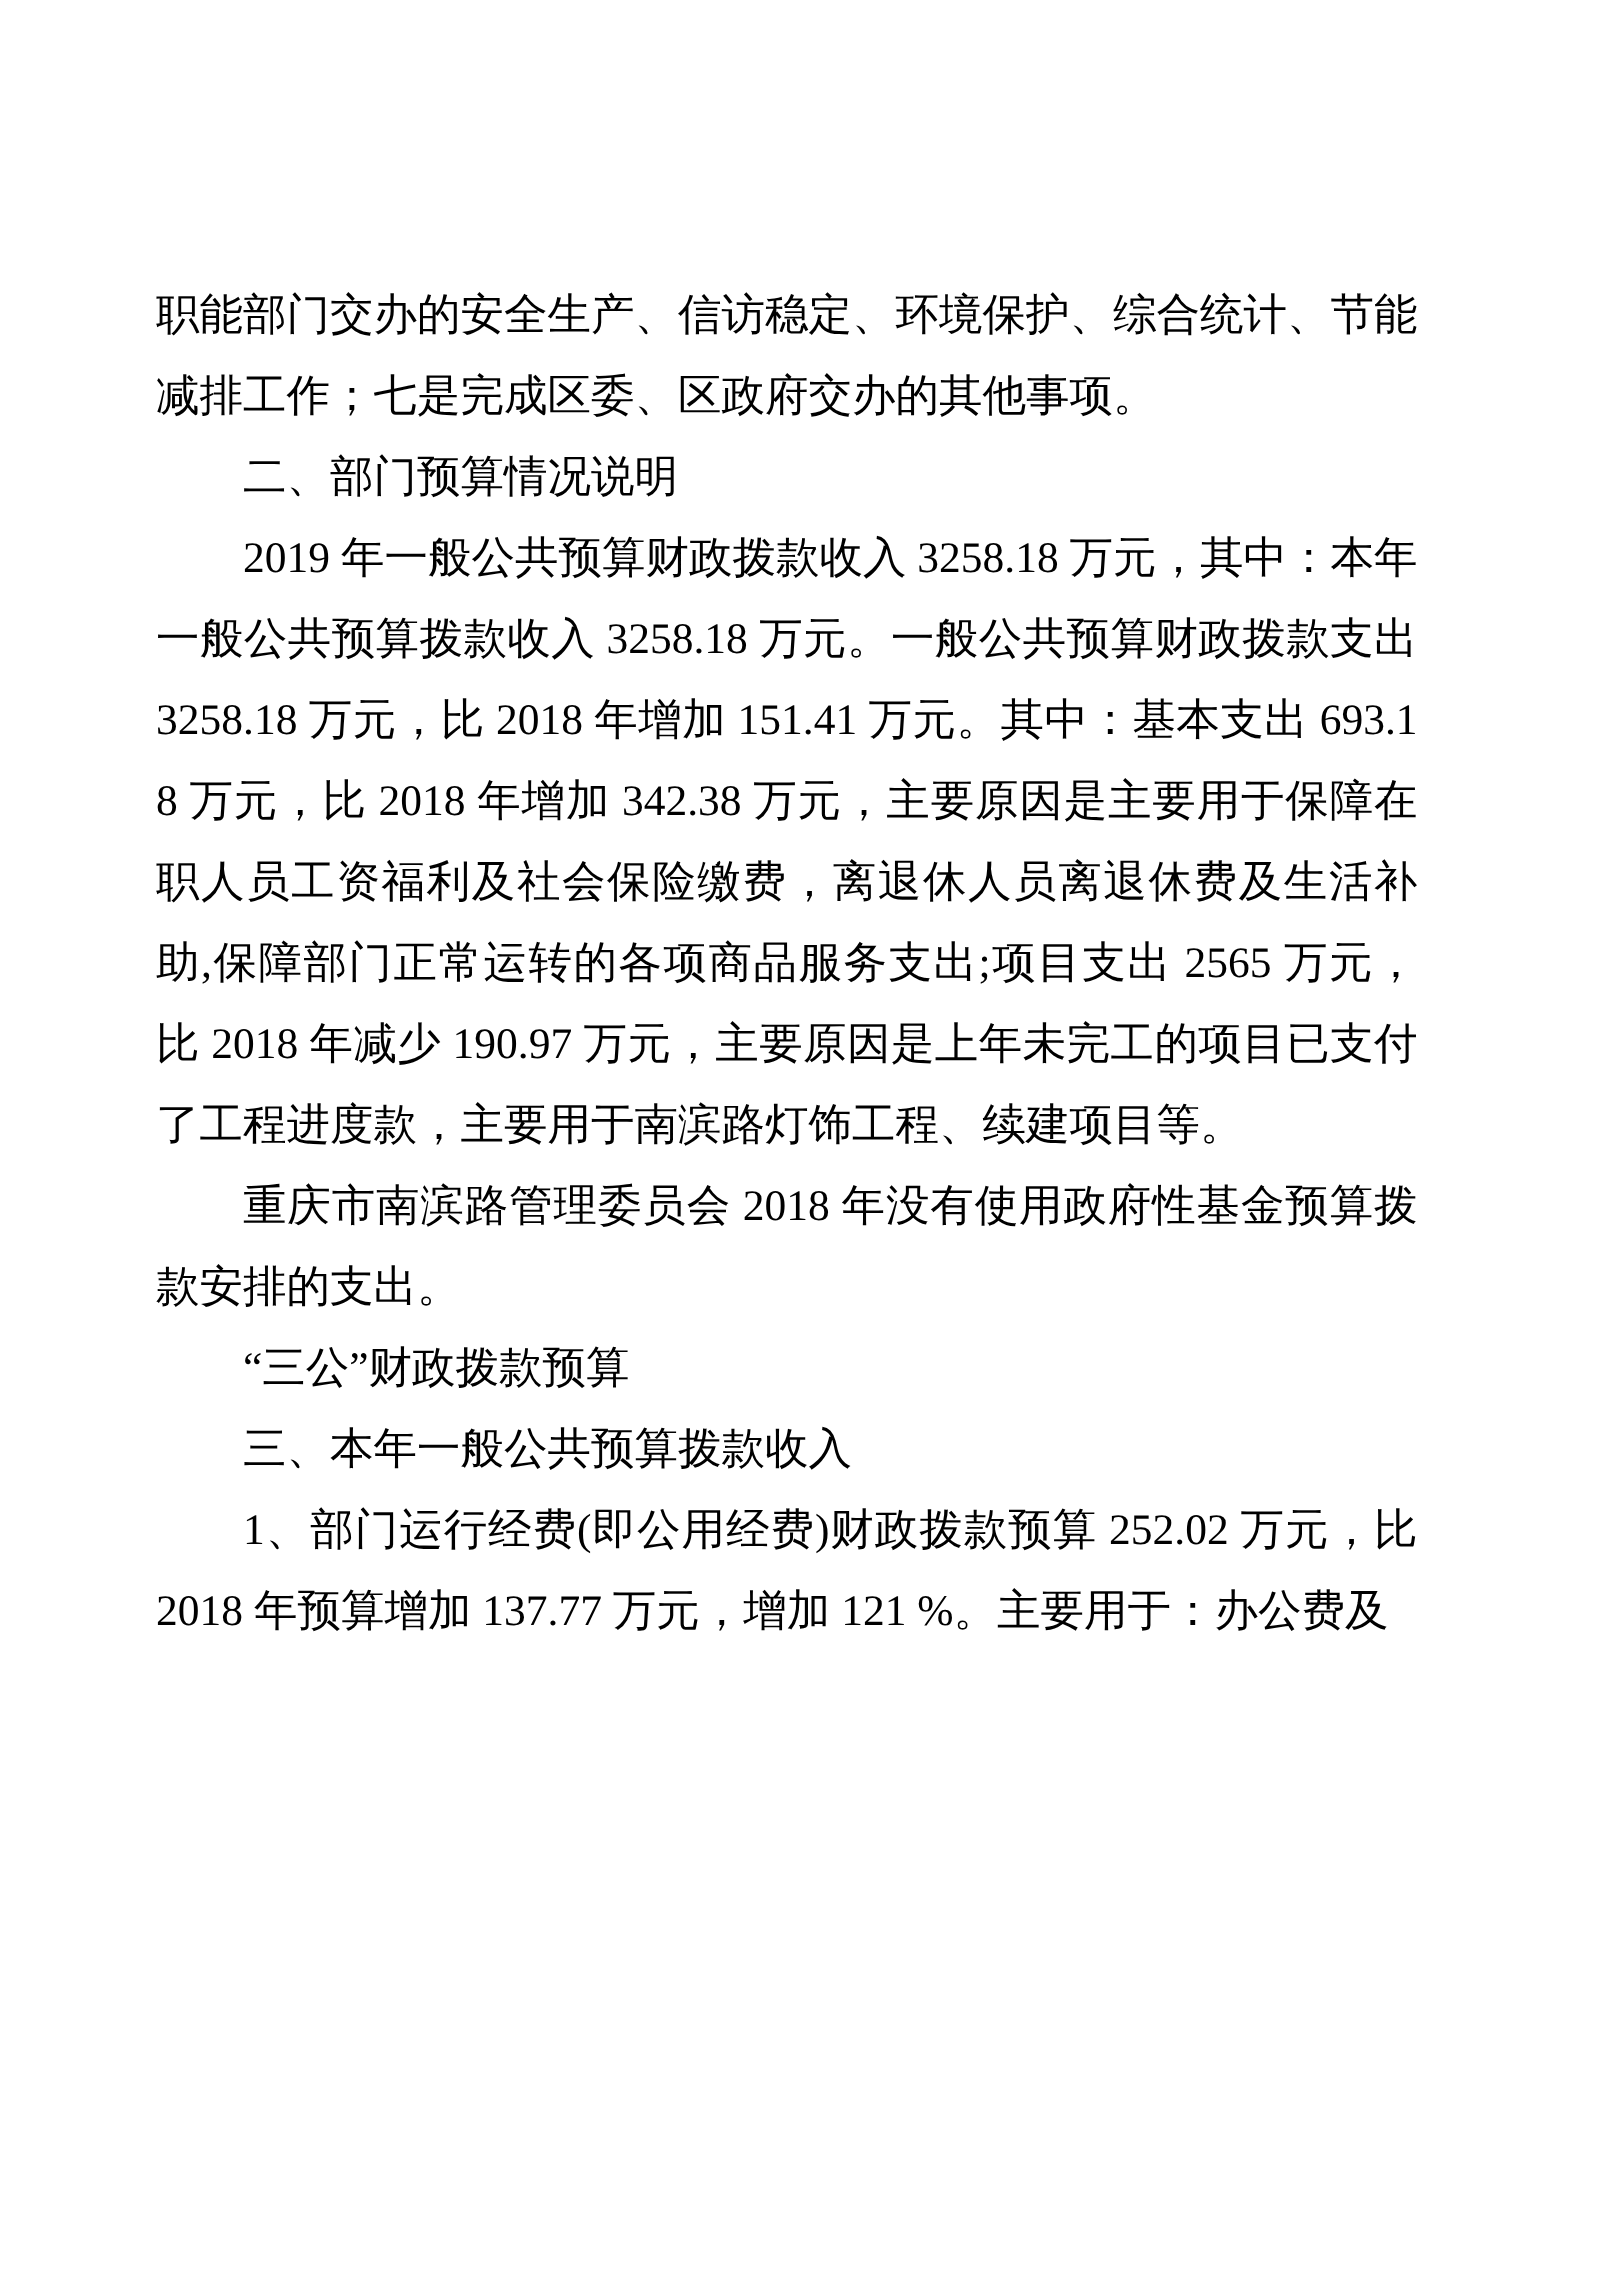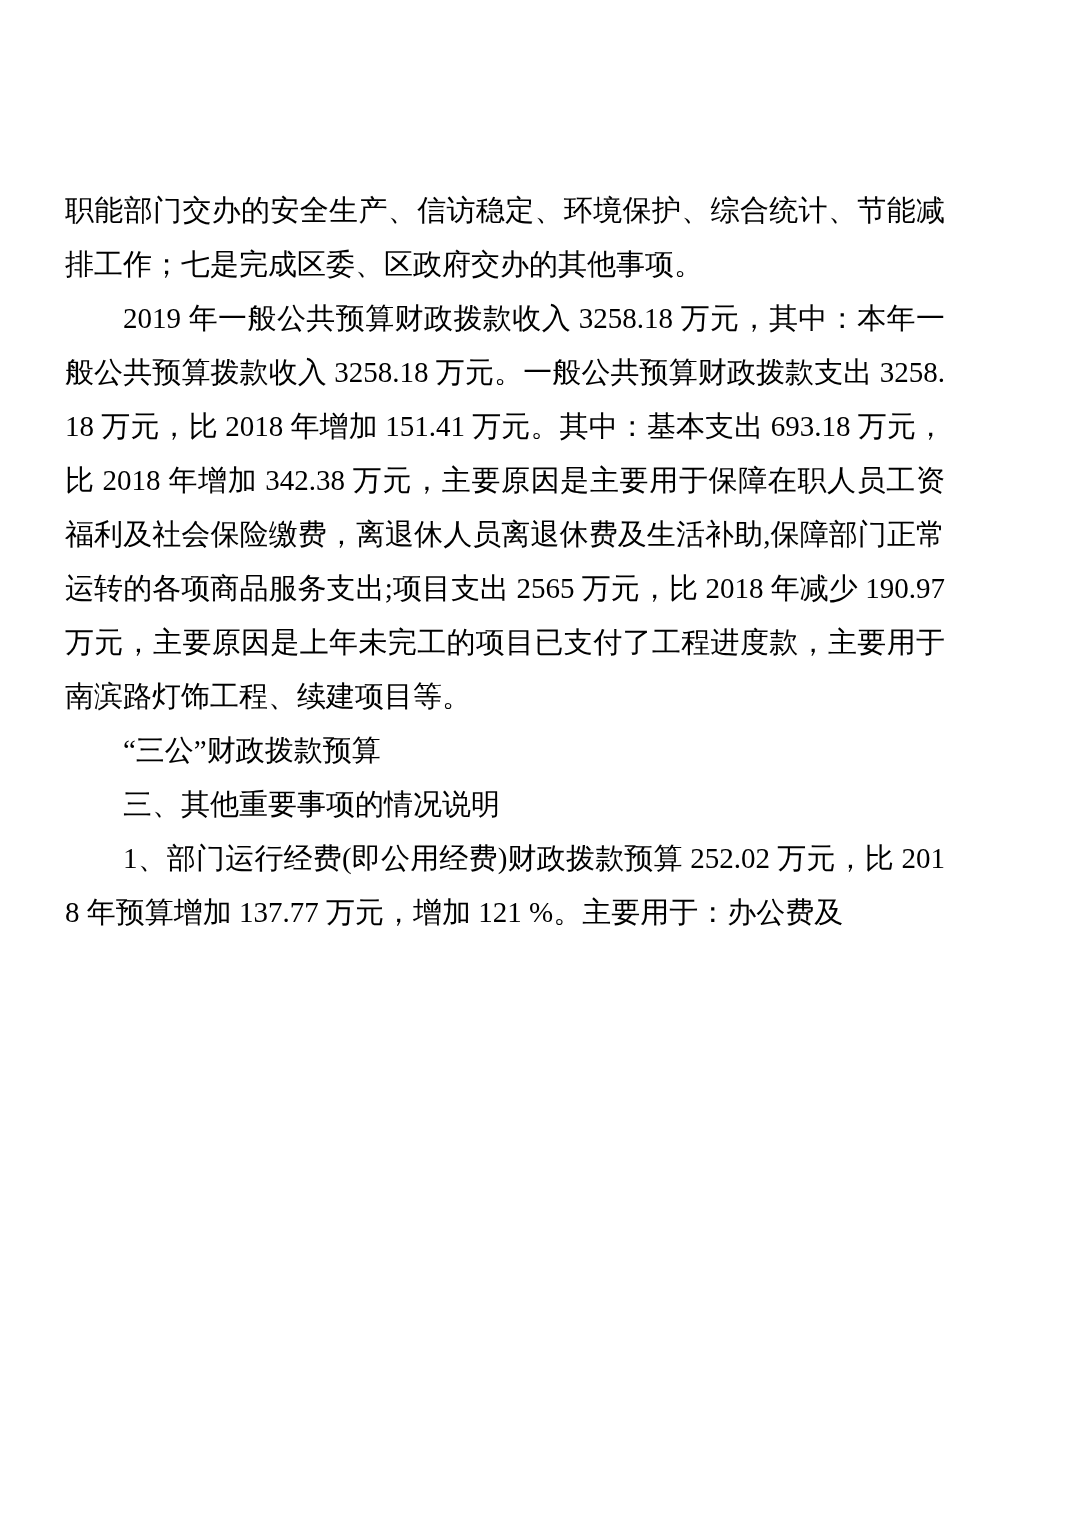--- a/index.html
+++ b/index.html
@@ -9,21 +9,21 @@
   }
   body {
     width: 1074px;
     height: 1520px;
     overflow: hidden;
   }
   .page {
     box-sizing: border-box;
     width: 1074px;
     height: 1520px;
-    padding: 183px 129px 0 65px;
+    padding: 183px 129px 0 104px;
     background: #ffffff;
   }
   .doc-text p {
     margin: 0;
     padding: 0;
     font-family: "Liberation Serif", "DejaVu Serif", serif;
     font-size: 29px;
     line-height: 54px;
     color: #000000;
     text-align: justify;
@@ -33,18 +33,20 @@
   .doc-text p.indent {
     text-indent: 2em;
   }
 </style>
 </head>
 <body>
 
 <div class="page">
   <div class="doc-text">
     <p>职能部门交办的安全生产、信访稳定、环境保护、综合统计、节能减排工作；七是完成区委、区政府交办的其他事项。</p>
+    <p class="indent">二、部门预算情况说明</p>
     <p class="indent">2019 年一般公共预算财政拨款收入 3258.18 万元，其中：本年一般公共预算拨款收入 3258.18 万元。一般公共预算财政拨款支出 3258.18 万元，比 2018 年增加 151.41 万元。其中：基本支出 693.18 万元，比 2018 年增加 342.38 万元，主要原因是主要用于保障在职人员工资福利及社会保险缴费，离退休人员离退休费及生活补助,保障部门正常运转的各项商品服务支出;项目支出 2565 万元，比 2018 年减少 190.97 万元，主要原因是上年未完工的项目已支付了工程进度款，主要用于南滨路灯饰工程、续建项目等。</p>
+    <p class="indent">重庆市南滨路管理委员会 2018 年没有使用政府性基金预算拨款安排的支出。</p>
     <p class="indent">“三公”财政拨款预算</p>
-    <p class="indent">三、其他重要事项的情况说明</p>
+    <p class="indent">三、本年一般公共预算拨款收入</p>
     <p class="indent">1、部门运行经费(即公用经费)财政拨款预算 252.02 万元，比 2018 年预算增加 137.77 万元，增加 121 %。主要用于：办公费及</p>
   </div>
 </div>
 
 </body></html>

